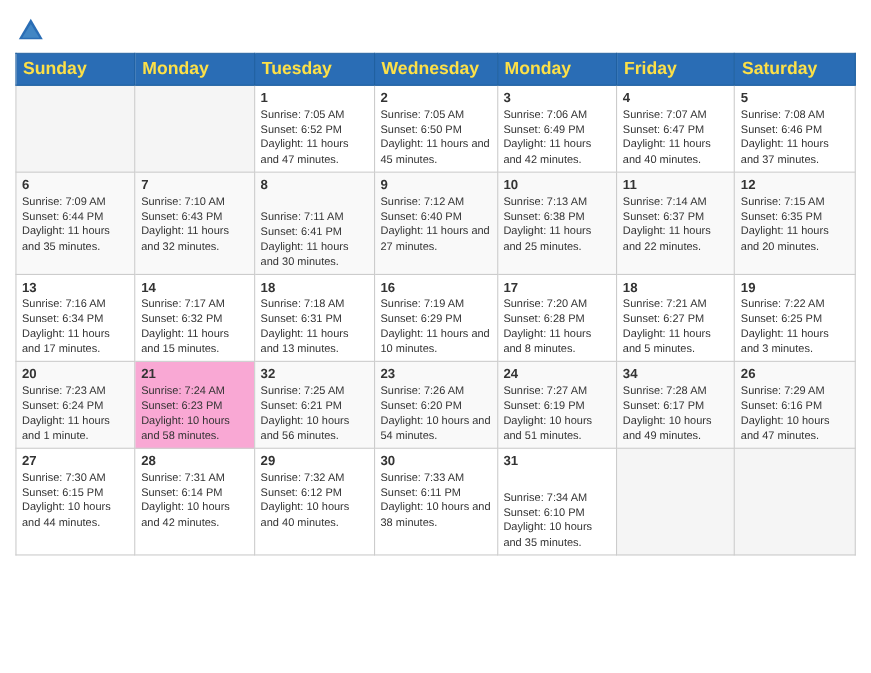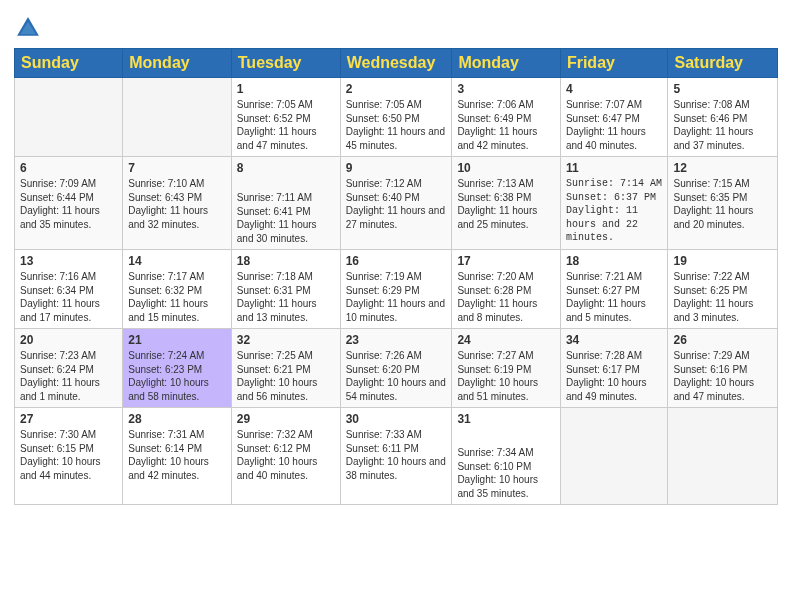--- a/index.html
+++ b/index.html
@@ -193,21 +193,21 @@
 Daylight: 11 hours and 27 minutes.</div>
           </td>
           <td style="background: rgb(249, 249, 249);">
             <span class="day-num">10</span>
             <div class="day-info" style="white-space: pre-line;">Sunrise: 7:13 AM
 Sunset: 6:38 PM
 Daylight: 11 hours and 25 minutes.</div>
           </td>
           <td style="background: rgb(249, 249, 249); margin-left: 24px;">
             <span class="day-num">11</span>
-            <div class="day-info" style="white-space: pre-line; font-family: Liberation Mono, monospace;">Sunrise: 7:14 AM
+            <div class="day-info" style="white-space: pre-line;">Sunrise: 7:14 AM
 Sunset: 6:37 PM
 Daylight: 11 hours and 22 minutes.</div>
           </td>
           <td style="background: rgb(249, 249, 249);">
             <span class="day-num">12</span>
             <div class="day-info" style="white-space: pre-line;">Sunrise: 7:15 AM
 Sunset: 6:35 PM
 Daylight: 11 hours and 20 minutes.</div>
           </td>
         </tr>
@@ -255,21 +255,21 @@
 Daylight: 11 hours and 3 minutes.</div>
           </td>
         </tr>
         <tr>
           <td style="background: rgb(249, 249, 249);">
             <span class="day-num">20</span>
             <div class="day-info" style="white-space: pre-line;">Sunrise: 7:23 AM
 Sunset: 6:24 PM
 Daylight: 11 hours and 1 minute.</div>
           </td>
-          <td style="background: #c4b5fd;">
+          <td style="background: #f9a8d4;">
             <span class="day-num">21</span>
             <div class="day-info" style="white-space: pre-line;">Sunrise: 7:24 AM
 Sunset: 6:23 PM
 Daylight: 10 hours and 58 minutes.</div>
           </td>
           <td style="background: rgb(249, 249, 249);">
             <span class="day-num">32</span>
             <div class="day-info" style="white-space: pre-line;">Sunrise: 7:25 AM
 Sunset: 6:21 PM
 Daylight: 10 hours and 56 minutes.</div>

